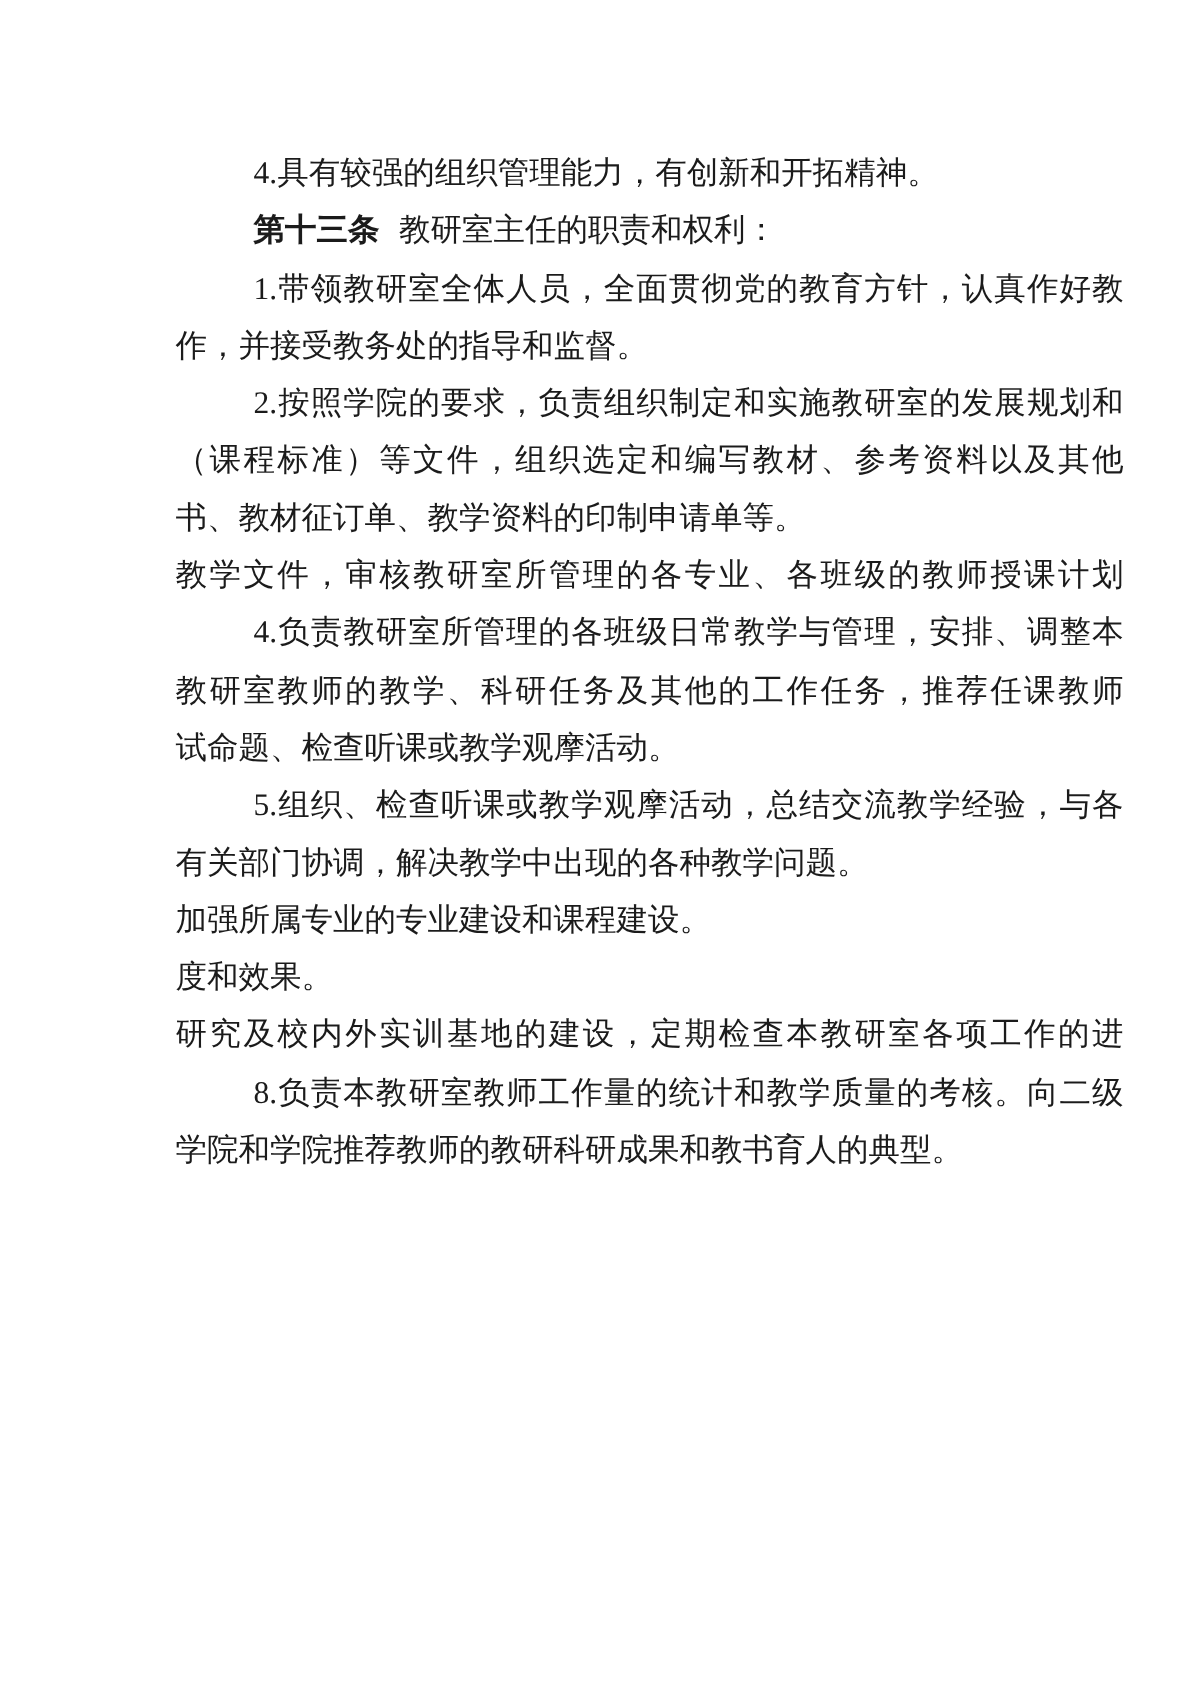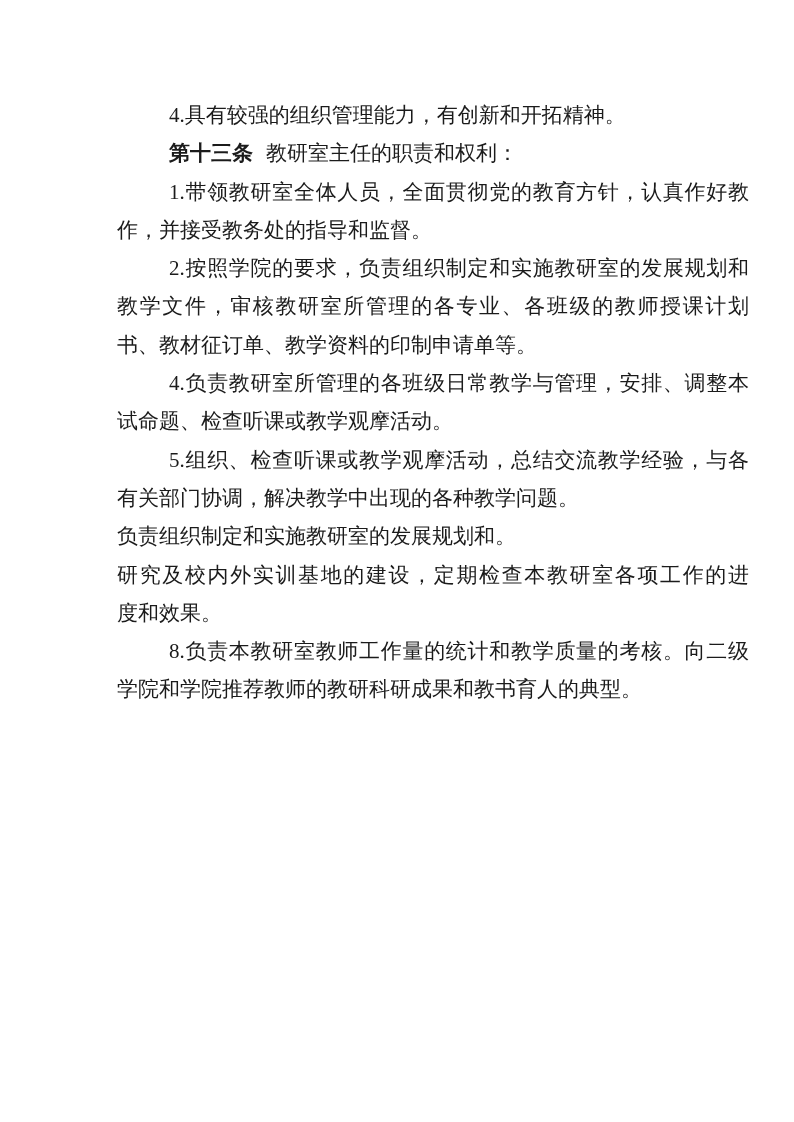--- a/index.html
+++ b/index.html
@@ -58,36 +58,38 @@
         <div class="line indent end"><span class="lead-bold">第十三条</span><span>教研室主任的职责和权利：</span></div>
       </div>
       <div class="paragraph">
         <div class="line indent">1.带领教研室全体人员，全面贯彻党的教育方针，认真作好教</div>
         <div class="line end">作，并接受教务处的指导和监督。</div>
       </div>
       <div class="paragraph">
         <div class="line indent">2.按照学院的要求，负责组织制定和实施教研室的发展规划和</div>
       </div>
       <div class="paragraph">
+        <div class="line">（课程标准）等文件，组织选定和编写教材、参考资料以及其他</div>
+        <div class="line end">书、教材征订单、教学资料的印制申请单等。</div>
         <div class="line">教学文件，审核教研室所管理的各专业、各班级的教师授课计划</div>
-        <div class="line end">书、教材征订单、教学资料的印制申请单等。</div>
       </div>
       <div class="paragraph">
         <div class="line indent">4.负责教研室所管理的各班级日常教学与管理，安排、调整本</div>
+        <div class="line">教研室教师的教学、科研任务及其他的工作任务，推荐任课教师</div>
         <div class="line end">试命题、检查听课或教学观摩活动。</div>
       </div>
       <div class="paragraph">
         <div class="line indent">5.组织、检查听课或教学观摩活动，总结交流教学经验，与各</div>
         <div class="line end">有关部门协调，解决教学中出现的各种教学问题。</div>
       </div>
       <div class="paragraph">
-        <div class="line end">负责组织制定和实施教研室的发展规划和。</div>
+        <div class="line end">加强所属专业的专业建设和课程建设。</div>
       </div>
       <div class="paragraph">
+        <div class="line end">度和效果。</div>
         <div class="line">研究及校内外实训基地的建设，定期检查本教研室各项工作的进</div>
-        <div class="line end">度和效果。</div>
       </div>
       <div class="paragraph">
         <div class="line indent">8.负责本教研室教师工作量的统计和教学质量的考核。向二级</div>
         <div class="line end">学院和学院推荐教师的教研科研成果和教书育人的典型。</div>
       </div>
     </div>
 </div>
 
 </body></html>

